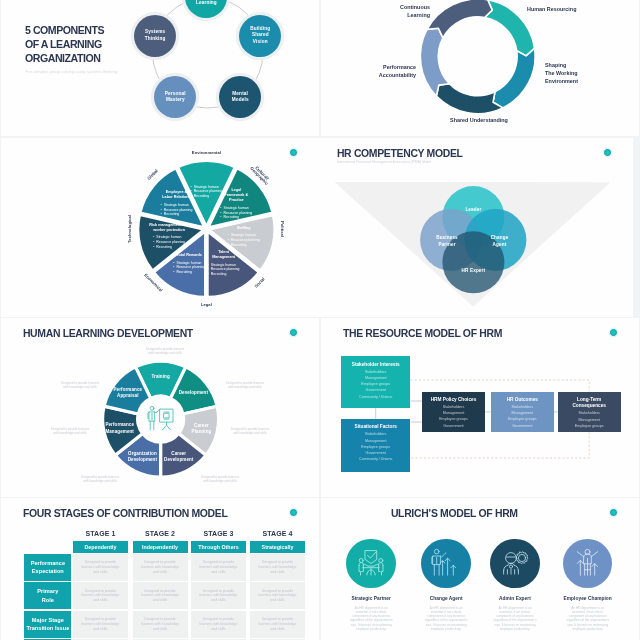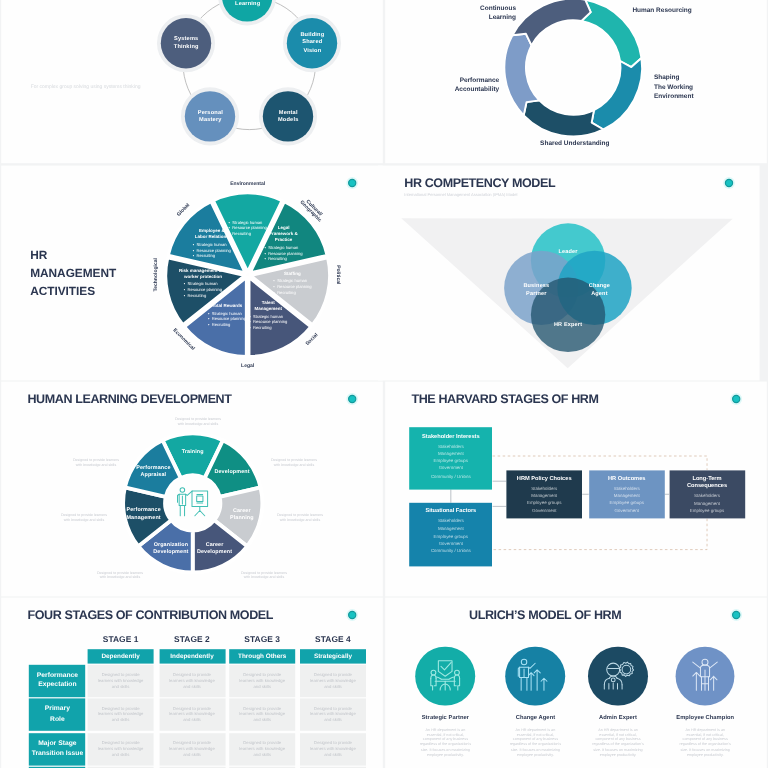--- a/index.html
+++ b/index.html
@@ -133,20 +133,25 @@
   .s4-change{left:184.5px;top:104px;}
   .s4-hrexp{left:158.4px;top:133px;}
   .s4-bpart{left:132px;top:104px;}
 </style>
 </head>
 <body>
 
 <div class="grid">
 
 <div class="slide s1">
+  <div class="s1-title">
+    <div data-bind="slides.0.title_lines.0">5 COMPONENTS</div>
+    <div data-bind="slides.0.title_lines.1">OF A LEARNING</div>
+    <div data-bind="slides.0.title_lines.2">ORGANIZATION</div>
+  </div>
   <div class="s1-sub subtitle" data-bind="slides.0.subtitle">For complex group solving using systems thinking</div>
   <div class="s1-diagram">
     <svg class="s1-ring" width="318" height="179" viewBox="0 0 318 179">
       <circle cx="206.75" cy="52.75" r="55.25" fill="none" stroke="#b3b3b3" stroke-width="0.7"></circle>
     </svg>
     <div class="n n0">
           <span data-bind="slides.0.nodes.0.label">Learning</span>
         </div>
     <div class="n n1">
           <span data-bind="slides.0.nodes.1.label">Building
@@ -186,25 +191,20 @@
     <div class="s2-lb lb-su" data-bind="slides.1.segments.2.label">Shared Understanding</div>
     <div class="s2-lb lb-pa" data-bind="slides.1.segments.3.label">Performance
 Accountability</div>
     <div class="s2-lb lb-cl" data-bind="slides.1.segments.4.label">Continuous
 Learning</div>
   </div>
 </div>
 
 <div class="slide s3">
   <span class="dot s3-dot"></span>
-  <div class="s3-title">
-    <div data-bind="slides.2.title_lines.0">HR</div>
-    <div data-bind="slides.2.title_lines.1">MANAGEMENT</div>
-    <div data-bind="slides.2.title_lines.2">ACTIVITIES</div>
-  </div>
   <div class="s3-wrap">
     <svg width="318" height="179" viewBox="0 0 318 179">
       <g stroke="#ffffff" stroke-width="2.6" stroke-linejoin="round">
         <path d="M 205.40 88.60 L 176.78 29.13 A 66.0 66.0 0 0 1 234.05 29.14 Z" fill="#13a8a2"></path>
         <path d="M 207.28 89.50 L 235.93 30.05 A 66.0 66.0 0 0 1 271.63 74.83 Z" fill="#11867f"></path>
         <path d="M 207.74 91.53 L 272.09 76.86 A 66.0 66.0 0 0 1 259.33 132.70 Z" fill="#c9ccd0"></path>
         <path d="M 206.44 93.16 L 258.03 134.33 A 66.0 66.0 0 0 1 206.42 159.16 Z" fill="#47567a"></path>
         <path d="M 204.36 93.16 L 204.34 159.16 A 66.0 66.0 0 0 1 152.75 134.30 Z" fill="#4a6fa8"></path>
         <path d="M 203.06 91.53 L 151.45 132.67 A 66.0 66.0 0 0 1 138.72 76.83 Z" fill="#1d4f67"></path>
         <path d="M 203.52 89.50 L 139.18 74.80 A 66.0 66.0 0 0 1 174.90 30.03 Z" fill="#1b7d9e"></path>
@@ -352,21 +352,21 @@
   <div class="s5-note" style="left:99.0px;top:161.0px;" data-bind="slides.4.note">Designed to provide learners
 with knowledge and skills</div>
   <div class="s5-note" style="left:69.0px;top:113.0px;" data-bind="slides.4.note">Designed to provide learners
 with knowledge and skills</div>
   <div class="s5-note" style="left:79.0px;top:67.0px;" data-bind="slides.4.note">Designed to provide learners
 with knowledge and skills</div>
 </div>
 
 <div class="slide s6">
   <span class="dot s6-dot"></span>
-  <div class="s6-title" data-bind="slides.5.title">THE HARVARD STAGES OF HRM</div>
+  <div class="s6-title" data-bind="slides.5.title">THE RESOURCE MODEL OF HRM</div>
   <svg class="s6-svg" width="318" height="179" viewBox="0 0 318 179">
     <g stroke="#9aa3ad" stroke-width="0.55" fill="none">
       <path d="M 54.7 89.9 V 101.0"></path>
       <path d="M 89.5 83.0 H 100.8"></path>
       <path d="M 89.5 104.0 H 100.8"></path>
       <path d="M 164.2 93.9 H 169.6"></path>
       <path d="M 233.0 93.9 H 236.5"></path>
     </g>
     <g stroke="#d4b7a0" stroke-width="0.6" stroke-dasharray="2.1 2.1" fill="none">
       <path d="M 89.5 62.0 H 268.2 V 73.6"></path>

